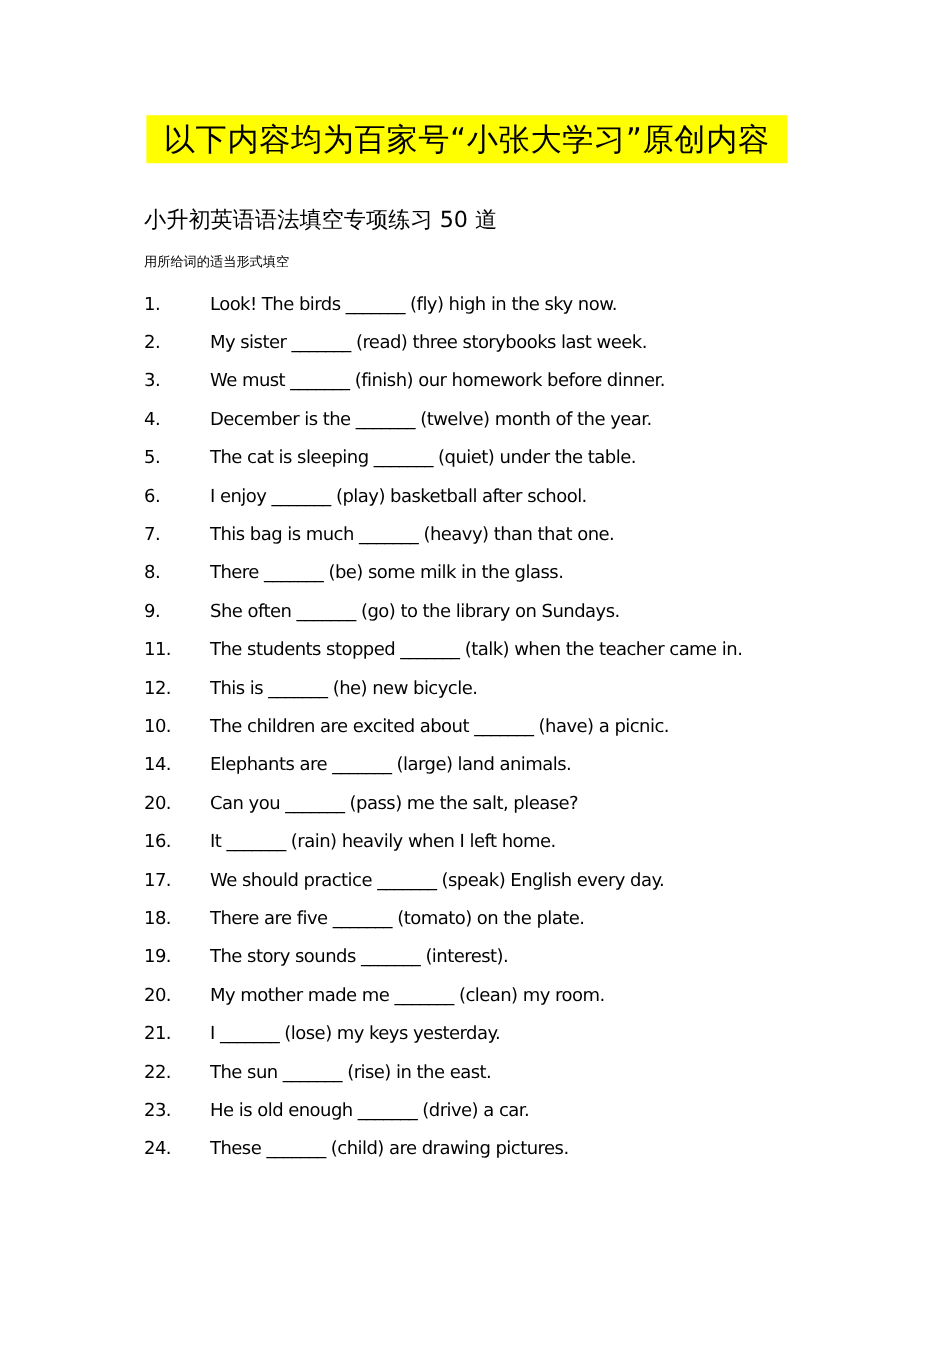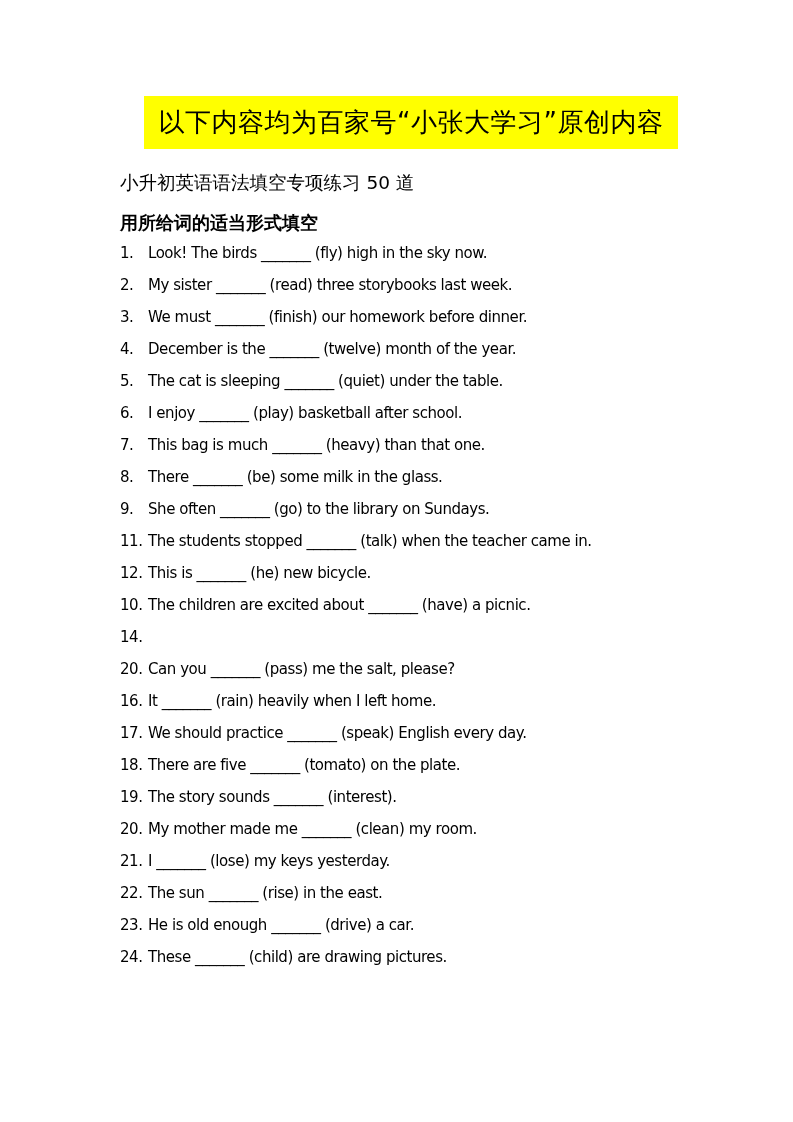--- a/index.html
+++ b/index.html
@@ -1,29 +1,29 @@
 <!DOCTYPE html>
 <html><head>
   <meta charset="utf-8">
   <style>
     html, body { margin: 0; padding: 0; background: #ffffff; }
     body { width: 793px; height: 1122px; position: relative; overflow: hidden;
            font-family: "DejaVu Sans", "Liberation Sans", sans-serif; color: #000; }
-    .banner { position: absolute; left: 144px; top: 96px; width: 534px; height: 53px;
+    .banner { position: absolute; left: 122px; top: 96px; width: 534px; height: 40px;
               background: #ffff00; display: flex; align-items: center; justify-content: center; }
     .banner span { font-size: 26px; letter-spacing: 0.5px; white-space: nowrap; }
     .title { position: absolute; left: 120px; top: 170px; font-size: 18.5px; font-weight: normal;
              white-space: nowrap; }
-    .subtitle { position: absolute; left: 120px; top: 211px; font-size: 18px; font-weight: bold;
+    .subtitle { position: absolute; left: 120px; top: 211px; font-size: 11px; font-weight: normal;
                 white-space: nowrap; }
     .questions { position: absolute; left: 120px; top: 242px; margin: 0; padding: 0; list-style: none; }
     .q { height: 32px; line-height: 22px; font-size: 15px; white-space: nowrap;
          font-family: "DejaVu Sans", sans-serif; letter-spacing: -0.45px; display: flex; }
     .q .num { display: inline-block; width: 28px; }
-    .q .text { display: inline-block; }
+    .q .text { display: inline-block; margin-left: 27px; }
   </style>
 </head>
 <body>
 
 <div class="banner">
   <span>以下内容均为百家号“小张大学习”原创内容</span>
 </div>
 
 <div class="title">小升初英语语法填空专项练习  50  道</div>
 <div class="subtitle">用所给词的适当形式填空</div>
@@ -72,20 +72,21 @@
   <li class="q">
       <span class="num">12.</span>
       <span class="text">This is _______ (he) new bicycle.</span>
     </li>
   <li class="q">
       <span class="num">10.</span>
       <span class="text">The children are excited about _______ (have) a picnic.</span>
     </li>
   <li class="q">
       <span class="num">14.</span>
+      <span class="text">Elephants are _______ (large) land animals.</span>
     </li>
   <li class="q">
       <span class="num">20.</span>
       <span class="text">Can you _______ (pass) me the salt, please?</span>
     </li>
   <li class="q">
       <span class="num">16.</span>
       <span class="text">It _______ (rain) heavily when I left home.</span>
     </li>
   <li class="q">

